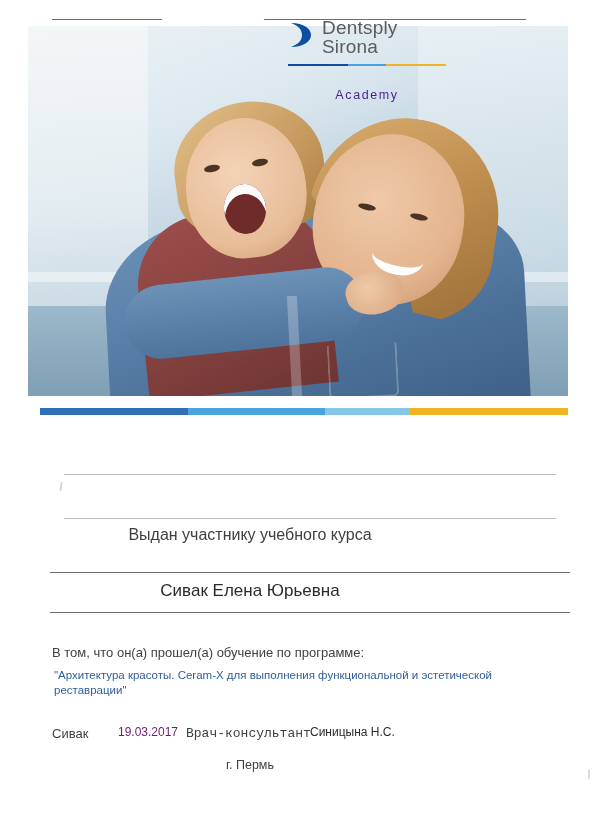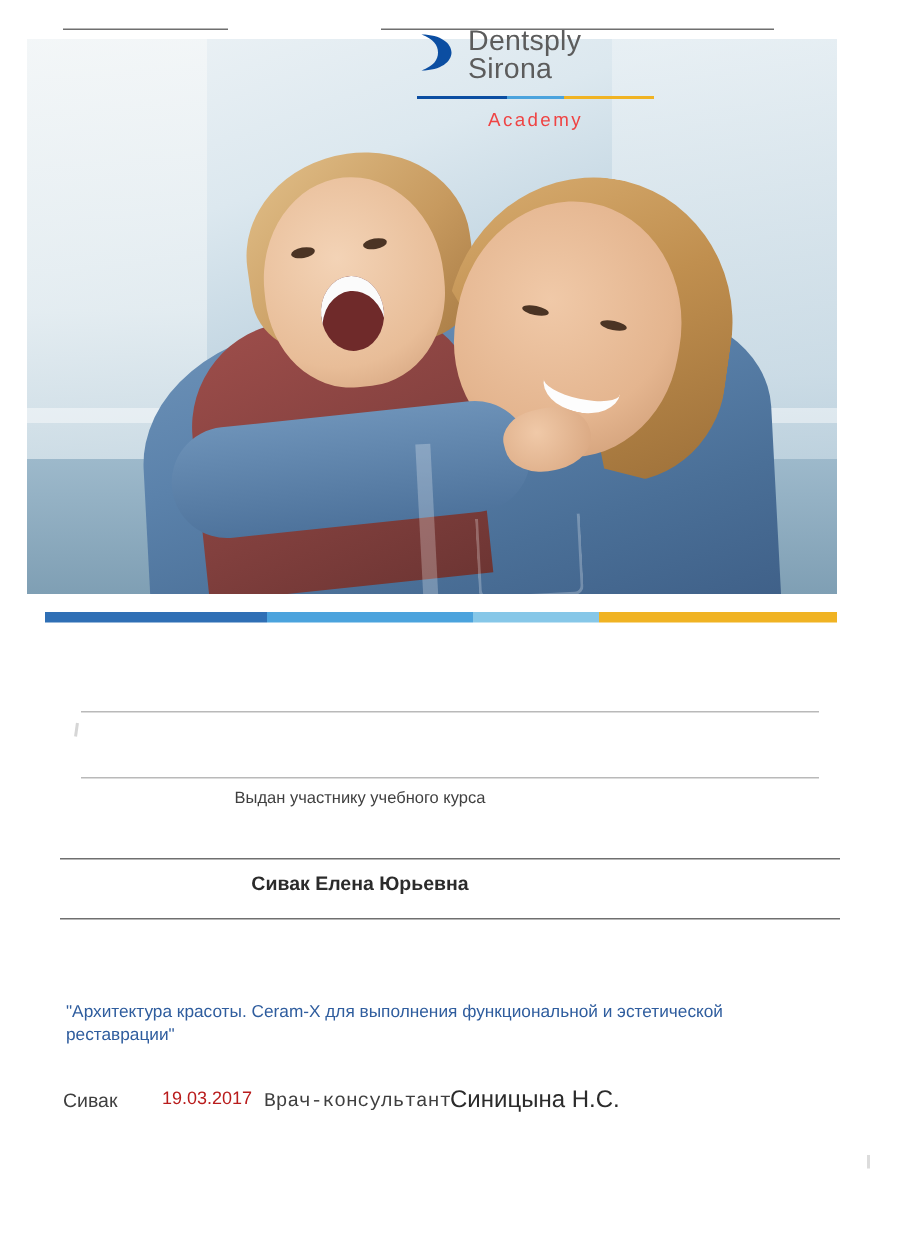--- a/index.html
+++ b/index.html
@@ -11,21 +11,21 @@
     width: 600px;
     height: 823px;
     font-family: "Liberation Sans", sans-serif;
     color: #3a3a3a;
     position: relative;
     overflow: hidden;
   }
 
   .page {
     position: absolute;
-    left: 0; top: 0;
+    left: 10px; top: 0;
     width: 480px;
     height: 823px;
     background: #ffffff;
   }
 
   
   .brand {
     position: absolute;
     right: 42px;
     top: 18px;
@@ -54,23 +54,23 @@
   }
   .brand-name span { display: block; }
   .brand-rule {
     margin-top: 8px;
     margin-left: 0;
     height: 2px;
     width: 158px;
     background: linear-gradient(to right, #0b4ea2 0%, #0b4ea2 38%, #4ba3dd 38%, #4ba3dd 62%, #f0b323 62%, #f0b323 100%);
   }
   .brand-sub {
-    margin-top: 7px;
+    margin-top: 22px;
     font-size: 12.5px;
-    color: #ef4444;
+    color: #4c1d95;
     letter-spacing: 1.6px;
     text-align: center;
     width: 158px;
   }
 
   
   .photo {
     position: absolute;
     left: 18px;
     top: 26px;
@@ -239,40 +239,40 @@
     line-height: 40px;
     color: #3d3d3d;
     font-family: "DejaVu Sans", sans-serif;
     font-weight: 400;
     letter-spacing: .2px;
   }
   .cert-sub {
     position: absolute;
     left: 0; right: 0; top: 526px;
     text-align: center;
-    font-size: 11px;
+    font-size: 16px;
     color: #3f3f3f;
   }
 
   .rule-name-top {
     position: absolute;
     left: 40px; top: 572px; width: 520px; height: 1px;
     background: #6f6f6f;
   }
   .rule-name-bot {
     position: absolute;
     left: 40px; top: 612px; width: 520px; height: 1px;
     background: #6f6f6f;
   }
   .recipient {
     position: absolute;
     left: 0; right: 0; top: 581px;
     text-align: center;
-    font-size: 13px;
-    font-weight: bold;
+    font-size: 17px;
+    font-weight: normal;
     color: #2b2b2b;
   }
 
   .program-label {
     position: absolute;
     left: 42px; top: 645px;
     font-size: 13px;
     color: #3f3f3f;
   }
   .program-name {
@@ -284,33 +284,33 @@
     color: #2f5d9e;
   }
 
   .row-meta { position: absolute; left: 42px; top: 724px; width: 516px; height: 22px; }
   .lbl-date {
     position: absolute; left: 0; top: 2px;
     font-size: 13px; color: #3f3f3f;
   }
   .val-date {
     position: absolute; left: 46px; top: 1px;
-    font-size: 12px; color: #b91c1c;
+    font-size: 12px; color: #701a75;
     width: 100px; text-align: center;
   }
   .line-date {
     position: absolute; left: 42px; top: 19px; width: 110px; height: 1px; background: #6f6f6f;
   }
   .lbl-role {
     position: absolute; left: 134px; top: 2px;
     font-size: 13px; color: #3f3f3f; font-family: Liberation Mono, monospace;
   }
   .val-sign {
     position: absolute; left: 258px; top: 1px;
-    font-size: 16px; color: #2b2b2b;
+    font-size: 12px; color: #2b2b2b;
   }
   .line-sign {
     position: absolute; left: 254px; top: 19px; width: 262px; height: 1px; background: #6f6f6f;
   }
   .city {
     position: absolute; left: 0; right: 0; top: 758px;
     text-align: center; font-size: 12.5px; color: #3f3f3f;
   }
 
   
@@ -374,25 +374,27 @@
   <div class="rule-title-top"></div>
   <div class="scan-mark-l"></div>
   <div class="rule-title-bot"></div>
 
   <div class="cert-sub">Выдан участнику учебного курса</div>
 
   <div class="rule-name-top"></div>
   <div class="recipient">Сивак Елена Юрьевна</div>
   <div class="rule-name-bot"></div>
 
+  <div class="program-label">В том, что он(а) прошел(а) обучение по программе:</div>
   <div class="program-name">"Архитектура красоты. Ceram-X для выполнения функциональной и эстетической реставрации"</div>
 
   <div class="row-meta">
     <div class="lbl-date">Сивак</div>
     <div class="val-date">19.03.2017</div>
     <div class="lbl-role">Врач-консультант</div>
     <div class="val-sign">Синицына Н.С.</div>
   </div>
   <div class="line-date"></div>
   <div class="line-sign"></div>
 
+  <div class="city">г. Пермь</div>
   <div class="scan-mark-r"></div>
 </div>
 
 </body></html>

